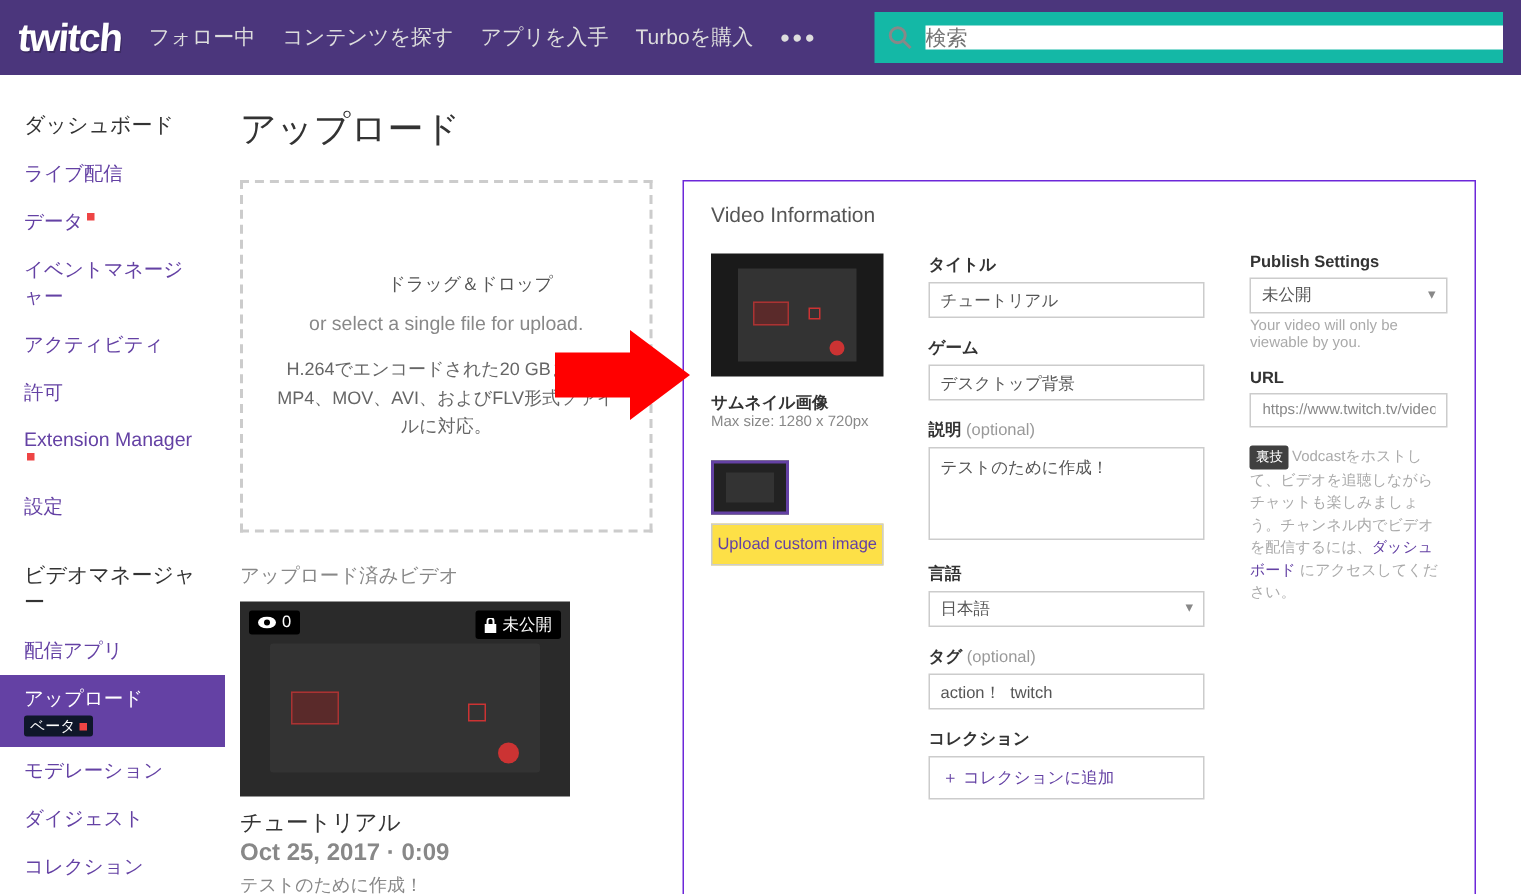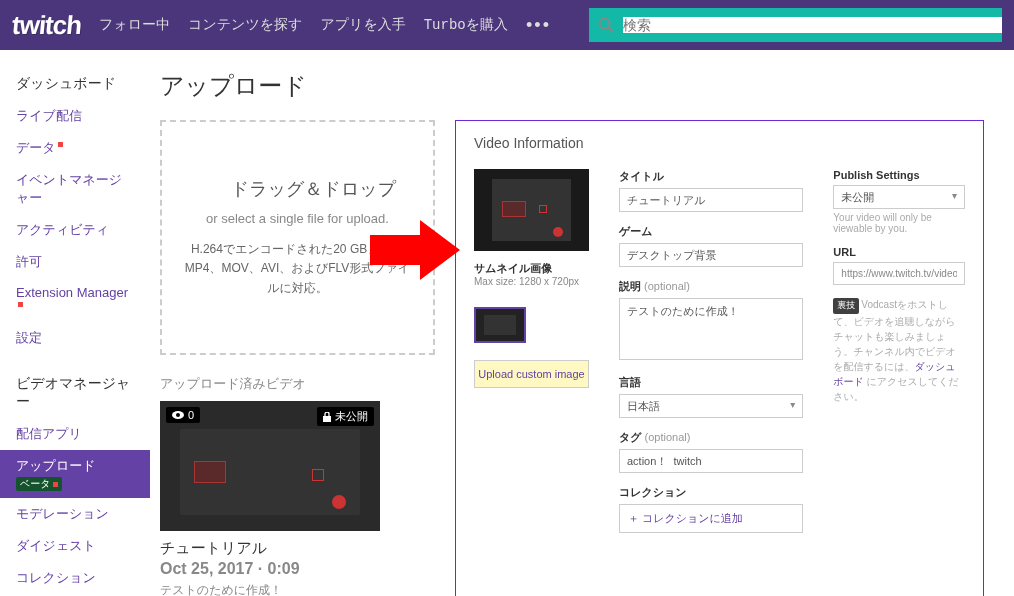--- a/index.html
+++ b/index.html
@@ -1,38 +1,38 @@
 <!DOCTYPE html>
 <html><head>
 <meta charset="utf-8">
 <style>
 *{box-sizing:border-box;margin:0;padding:0;}
 body{font-family:"Helvetica Neue",Arial,sans-serif;font-size:13px;color:#333;background:#fff;}
 .topbar{background:#4b367c;height:50px;display:flex;align-items:center;padding:0 12px;gap:18px;}
 .logo{font-family:Arial,sans-serif;font-weight:900;font-size:26px;color:#fff;letter-spacing:-1px;text-shadow:1px 1px 0 rgba(0,0,0,.2);transform:skewX(-5deg);}
-.nav-link{color:#ddd;font-size:14px;cursor:pointer;font-family:Liberation Mono, monospace;}
+.nav-link{color:#ddd;font-size:14px;cursor:pointer;}
 .nav-ell{color:#ddd;font-size:18px;cursor:pointer;letter-spacing:2px;}
 .search-wrap{flex:1;display:flex;align-items:center;background:#14b8a6;height:34px;margin-left:20px;}
 .search-icon{width:34px;display:flex;align-items:center;justify-content:center;color:#888;font-size:16px;}
 .search-input{flex:1;border:none;outline:none;font-size:14px;color:#333;}
 .layout{display:flex;}
 .sidebar{width:150px;padding:18px 0;font-size:13px;}
 .side-item{padding:7px 16px;color:#555;cursor:pointer;}
 .side-link{color:#6441a4;}
 .side-item.header{color:#333;font-size:14px;}
 .side-item.active{background:#6441a4;color:#fff;position:relative;}
 .beta{display:inline-block;background:#888;color:#fff;font-size:10px;padding:0 4px;border-radius:2px;margin-top:2px;}
-.side-item.active .beta{background:#14532d;}
+.side-item.active .beta{background:#0f172a;}
 .dot{display:inline-block;width:5px;height:5px;background:#e44;vertical-align:super;margin-left:2px;}
 .main{flex:1;padding:20px 30px 40px 10px;}
 h1{font-size:24px;font-weight:400;color:#333;margin-bottom:18px;}
 .row{display:flex;gap:20px;}
 .left-col{width:275px;}
 .dropzone{border:2px dashed #ccc;height:235px;display:flex;flex-direction:column;align-items:center;justify-content:center;padding:20px;text-align:center;color:#555;}
-.dz-title{font-size:18px;margin-bottom:10px;margin-left:32px;}
+.dz-title{font-size:12px;margin-bottom:10px;margin-left:32px;}
 .dz-sub{font-size:13px;color:#888;margin-bottom:14px;}
 .dz-info{font-size:12px;color:#666;line-height:1.6;}
 .sec-title{font-size:13px;color:#888;margin:20px 0 8px;}
 .video-card{width:220px;}
 .vc-thumb{background:#2a2a2a;height:130px;position:relative;padding:8px;}
 .vc-badge-left{position:absolute;top:6px;left:6px;background:#000;color:#fff;font-size:11px;padding:2px 6px;border-radius:2px;display:flex;align-items:center;gap:4px;}
 .vc-badge-right{position:absolute;top:6px;right:6px;background:#000;color:#fff;font-size:11px;padding:2px 6px;border-radius:2px;display:flex;align-items:center;gap:4px;}
 .vc-inner{position:absolute;top:28px;left:20px;right:20px;bottom:16px;background:#333;border-radius:2px;}
 .vc-inner::before{content:"";position:absolute;left:14px;top:32px;width:30px;height:20px;background:#5a2a2a;border:1px solid #a33;}
 .vc-inner::after{content:"";position:absolute;right:14px;bottom:6px;width:14px;height:14px;border-radius:50%;background:#c33;}
@@ -48,21 +48,21 @@
 .pcol.mid{flex:1.4;}
 .pv-thumb{background:#1a1a1a;height:82px;position:relative;margin-bottom:6px;}
 .pv-inner{position:absolute;top:10px;left:18px;right:18px;bottom:10px;background:#333;}
 .pv-inner::before{content:"";position:absolute;left:10px;top:22px;width:22px;height:14px;background:#5a2a2a;border:1px solid #a33;}
 .pv-inner::after{content:"";position:absolute;right:8px;bottom:4px;width:10px;height:10px;border-radius:50%;background:#c33;}
 .pv-sq{position:absolute;right:24px;top:26px;width:8px;height:8px;border:1px solid #c33;}
 .th-label{font-size:11px;font-weight:700;color:#333;margin-top:10px;}
 .th-sub{font-size:10px;color:#888;margin-bottom:20px;}
 .th-sel{width:52px;height:36px;border:2px solid #6441a4;background:#222;position:relative;margin-bottom:6px;}
 .th-sel::after{content:"";position:absolute;top:6px;left:8px;right:8px;bottom:6px;background:#333;}
-.upload-btn{width:100%;border:1px solid #ccc;background:#fef9c3;color:#6441a4;font-size:11px;padding:7px 0;cursor:pointer;margin-top:11px;}
+.upload-btn{width:100%;border:1px solid #ccc;background:#fde047;color:#6441a4;font-size:11px;padding:7px 0;cursor:pointer;}
 .fld{margin-bottom:12px;}
 .fld-label{font-size:11px;font-weight:700;color:#333;margin-bottom:4px;}
 .fld-label .opt{font-weight:400;color:#999;}
 .inp,.sel,.ta{width:100%;border:1px solid #ccc;padding:5px 7px;font-size:11px;color:#555;font-family:inherit;outline:none;}
 .ta{height:62px;resize:none;}
 .sel{appearance:none;background:#fff;position:relative;}
 .sel-wrap{position:relative;}
 .sel-wrap::after{content:"▾";position:absolute;right:8px;top:5px;color:#888;font-size:10px;pointer-events:none;}
 .note{font-size:10px;color:#aaa;margin-top:3px;}
 .url-inp{width:100%;border:1px solid #ccc;padding:5px 7px;font-size:10px;color:#888;}

